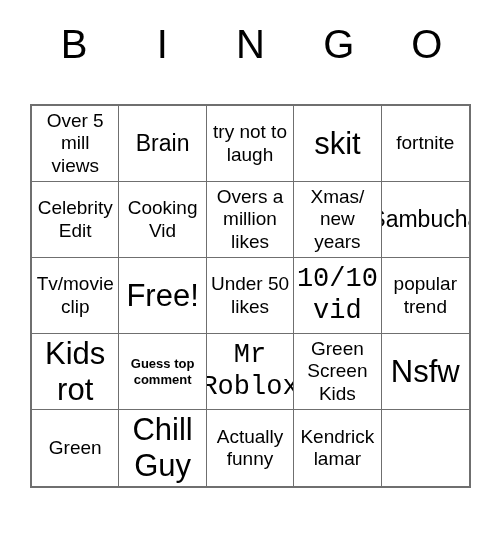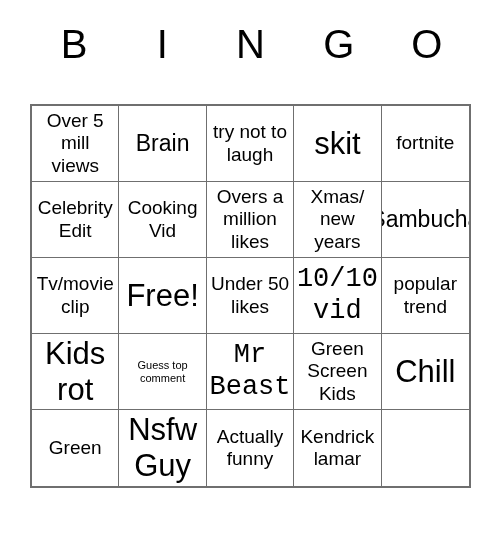--- a/index.html
+++ b/index.html
@@ -63,21 +63,21 @@
     padding: 2px 3px;
     overflow: hidden;
   }
   .cell:nth-child(5n) { border-right: none; }
   .cell:nth-child(n+21) { border-bottom: none; }
   .cell-text {
     display: block;
     line-height: 1.16;
     word-wrap: break-word;
   }
-  .fs-xs  { font-size: 11px; }
+  .fs-xs  { font-size: 13px; font-weight: bold; }
   .fs-sm  { font-size: 23px; }
   .fs-md  { font-size: 19px; }
   .fs-lg  { font-size: 23px; }
   .fs-xl  { font-size: 27px; font-family: Liberation Mono, monospace; }
   .fs-xxl { font-size: 31px; }
 </style>
 </head>
 <body>
 
 <div id="bingo-card">
@@ -140,34 +140,34 @@
     <div class="cell">
         <span class="cell-text fs-md">popular trend</span>
       </div>
     <div class="cell">
         <span class="cell-text fs-xxl">Kids rot</span>
       </div>
     <div class="cell">
         <span class="cell-text fs-xs">Guess top comment</span>
       </div>
     <div class="cell">
-        <span class="cell-text fs-xl">Mr Beast</span>
+        <span class="cell-text fs-xl">Mr Roblox</span>
       </div>
     <div class="cell">
         <span class="cell-text fs-md">Green Screen Kids</span>
       </div>
 
     <div class="cell">
-        <span class="cell-text fs-xxl">Chill</span>
+        <span class="cell-text fs-xxl">Nsfw</span>
       </div>
     <div class="cell">
         <span class="cell-text fs-md">Green</span>
       </div>
     <div class="cell">
-        <span class="cell-text fs-xxl">Nsfw Guy</span>
+        <span class="cell-text fs-xxl">Chill Guy</span>
       </div>
     <div class="cell">
         <span class="cell-text fs-md">Actually funny</span>
       </div>
     <div class="cell">
         <span class="cell-text fs-md">Kendrick lamar</span>
       </div>
 
   </div>
 </div>

